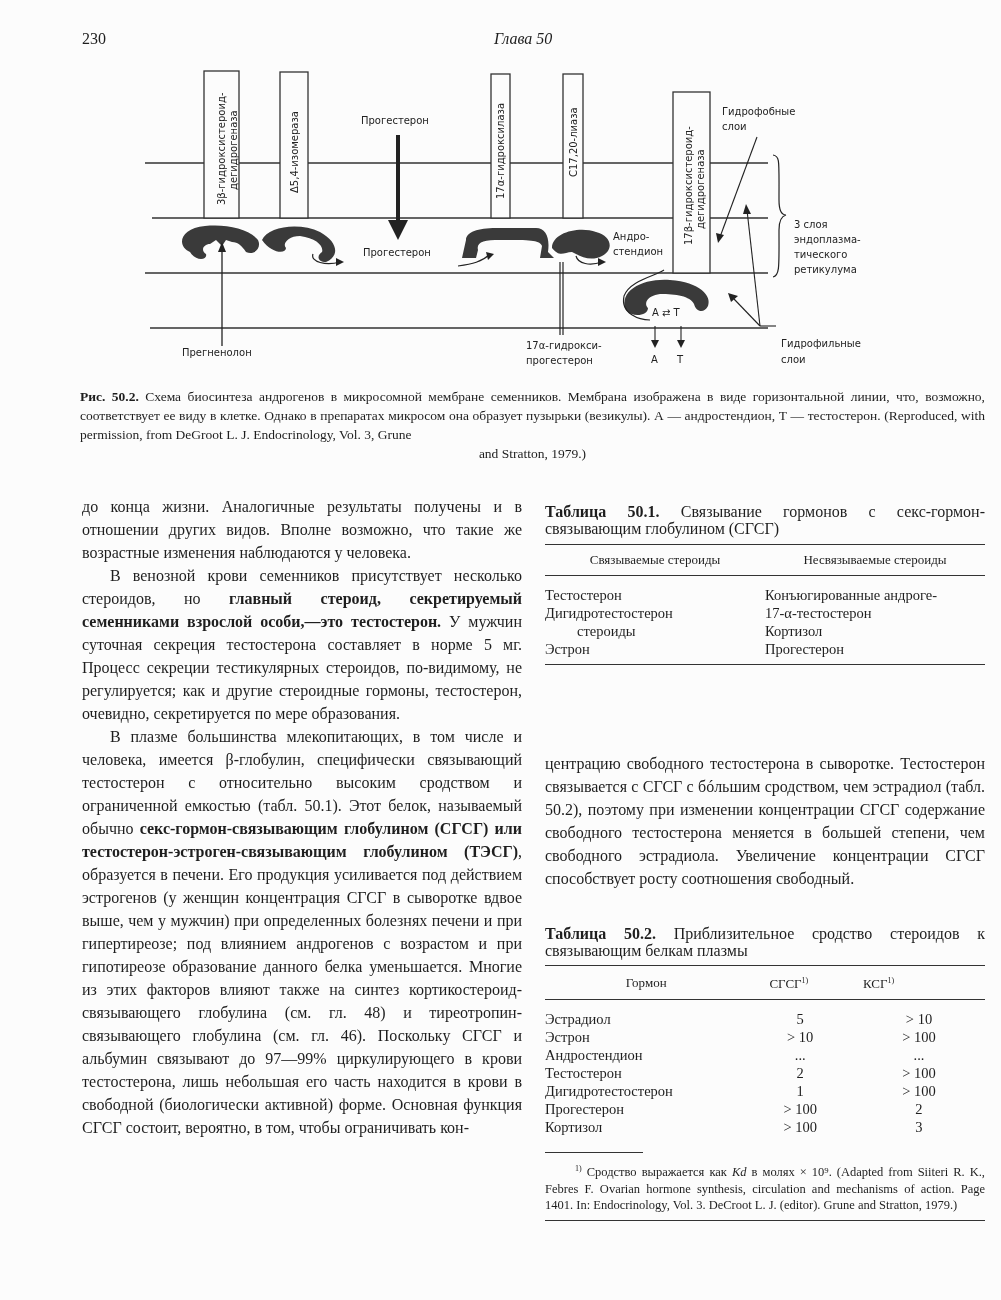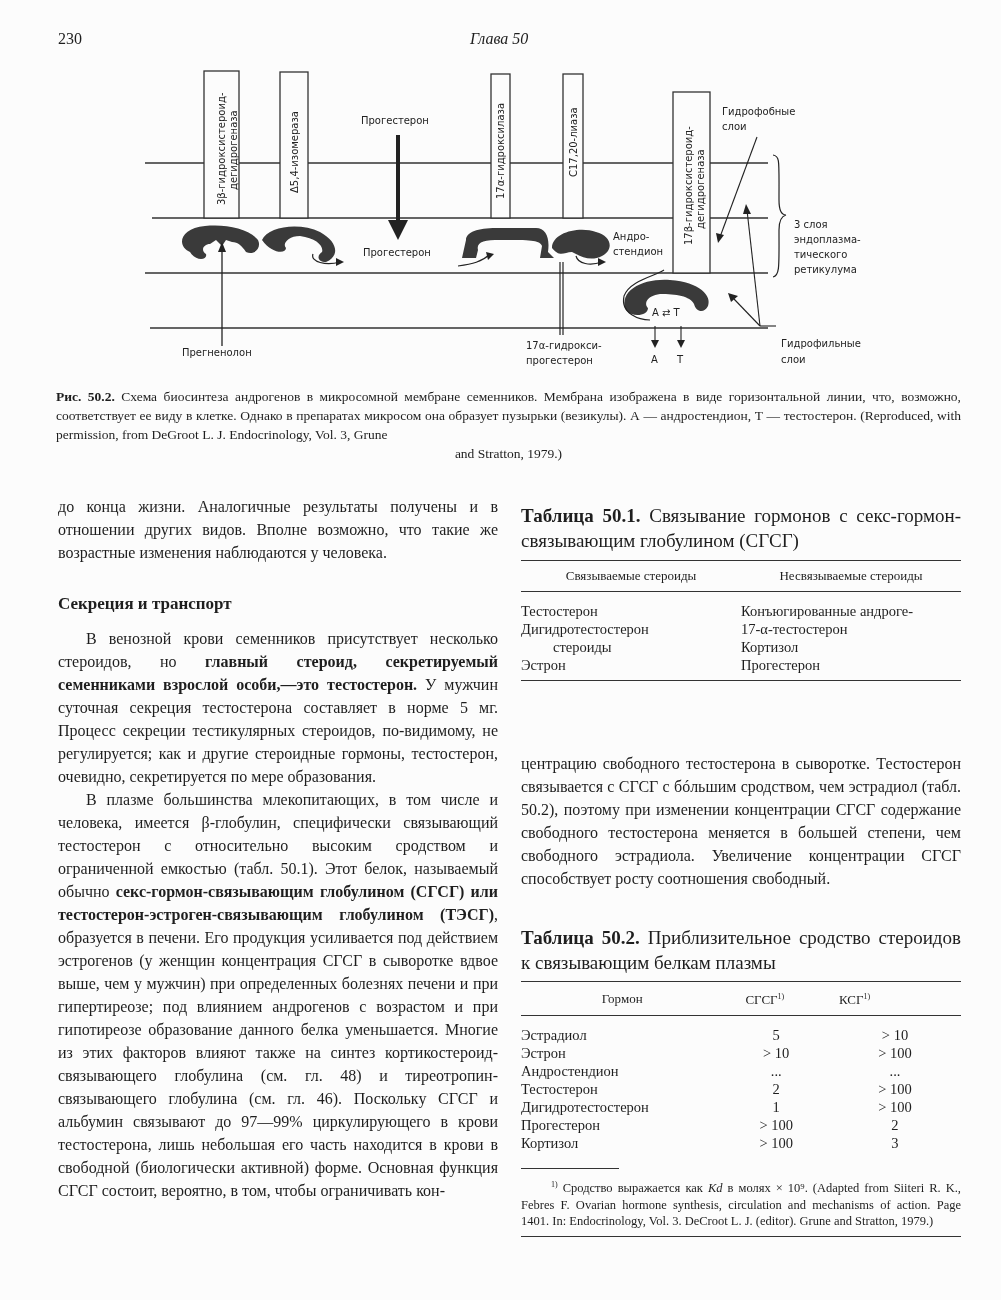--- a/index.html
+++ b/index.html
@@ -1,32 +1,32 @@
 <!DOCTYPE html>
 <html><head>
 <meta charset="utf-8">
 <style>
   html, body { margin: 0; padding: 0; background: #fcfcfc; }
   body { width: 1001px; height: 1300px; position: relative; overflow: hidden;
          font-family: "Liberation Serif", "DejaVu Serif", serif; color: #1e1e1e; }
-  .abs { position: absolute; }
+  .abs { position: absolute; margin-left: 24px; }
   .page-num { left: 58px; top: 30px; font-size: 16px; }
   .running-head { left: 470px; top: 30px; font-size: 16px; font-style: italic; }
   svg.figure { position: absolute; left: 0; top: 60px; }
   .fig-lbl { font-family: "DejaVu Sans", "Liberation Sans", sans-serif; font-size: 10px; fill: #222; }
   .caption { left: 56px; top: 387px; width: 905px; font-size: 13.5px; line-height: 19px; text-align: justify; }
   .caption .last { text-align: center; display: block; }
   .caption b { font-weight: bold; }
   .col { font-size: 16px; line-height: 23px; text-align: justify; }
   .col p { margin: 0; }
   .col .indent { text-indent: 28px; }
   .left-col { left: 58px; top: 495px; width: 440px; }
   .section-title { font-weight: bold; font-size: 17px; margin: 28px 0 12px 0 !important; }
   .right-col { left: 521px; width: 440px; }
-  .tcap { font-size: 19px; line-height: 25px; text-align: justify; }
+  .tcap { font-size: 16px; line-height: 17px; text-align: justify; }
   .tcap b { font-weight: bold; }
   table.tbl { border-collapse: collapse; width: 440px; font-size: 14.5px; line-height: 18px; margin-top: 4px; }
   table.tbl thead th { font-weight: normal; font-size: 13px; padding: 6px 0 6px 0;
       border-top: 1px solid #333; border-bottom: 1px solid #333; }
   table.tbl tbody td { padding: 0; vertical-align: top; }
   table.tbl tbody tr:first-child td { padding-top: 10px; }
   table.tbl tbody tr:last-child td { padding-bottom: 6px; }
   table.tbl.t1 { border-bottom: 1px solid #333; }
   table.tbl.t2 { border-bottom: none; }
   .hang { padding-left: 32px; display: block; }
@@ -129,21 +129,20 @@
   </g>
 </svg>
 
 <div class="abs caption">
   <b>Рис. 50.2.</b><span> Схема биосинтеза андрогенов в микросомной мембране семенников. Мембрана изображена в виде горизонтальной линии, что, возможно, соответствует ее виду в клетке. Однако в препаратах микросом она образует пузырьки (везикулы). А — андростендион, Т — тестостерон. (Reproduced, with permission, from DeGroot L. J. Endocrinology, Vol. 3, Grune</span>
   <span class="last">and Stratton, 1979.)</span>
 </div>
 
 <div class="abs col left-col">
   <p>до конца жизни. Аналогичные результаты получены и в отношении других видов. Вполне возможно, что такие же возрастные изменения наблюдаются у человека.</p>
-  <p class="section-title">Секреция и транспорт</p>
   <p class="indent"><span>В венозной крови семенников присутствует несколько стероидов, но </span><b>главный стероид, секретируемый семенниками взрослой особи,—это тестостерон.</b><span> У мужчин суточная секреция тестостерона составляет в норме 5 мг. Процесс секреции тестикулярных стероидов, по-видимому, не регулируется; как и другие стероидные гормоны, тестостерон, очевидно, секретируется по мере образования.</span></p>
   <p class="indent"><span>В плазме большинства млекопитающих, в том числе и человека, имеется β-глобулин, специфически связывающий тестостерон с относительно высоким сродством и ограниченной емкостью (табл. 50.1). Этот белок, называемый обычно </span><b>секс-гормон-связывающим глобулином (СГСГ) или тестостерон-эстроген-связывающим глобулином (ТЭСГ)</b><span>, образуется в печени. Его продукция усиливается под действием эстрогенов (у женщин концентрация СГСГ в сыворотке вдвое выше, чем у мужчин) при определенных болезнях печени и при гипертиреозе; под влиянием андрогенов с возрастом и при гипотиреозе образование данного белка уменьшается. Многие из этих факторов влияют также на синтез кортикостероид-связывающего глобулина (см. гл. 48) и тиреотропин-связывающего глобулина (см. гл. 46). Поскольку СГСГ и альбумин связывают до 97—99% циркулирующего в крови тестостерона, лишь небольшая его часть находится в крови в свободной (биологически активной) форме. Основная функция СГСГ состоит, вероятно, в том, чтобы ограничивать кон-</span></p>
 </div>
 
 <div class="abs right-col" style="top:503px;">
   <div class="tcap"><b>Таблица 50.1.</b><span> Связывание гормонов с секс-гормон-связывающим глобулином (СГСГ)</span></div>
   <table class="tbl t1" style="margin-top:7px;">
     <thead>
       <tr>
         <th class="cen" style="width:50%">Связываемые стероиды</th>

